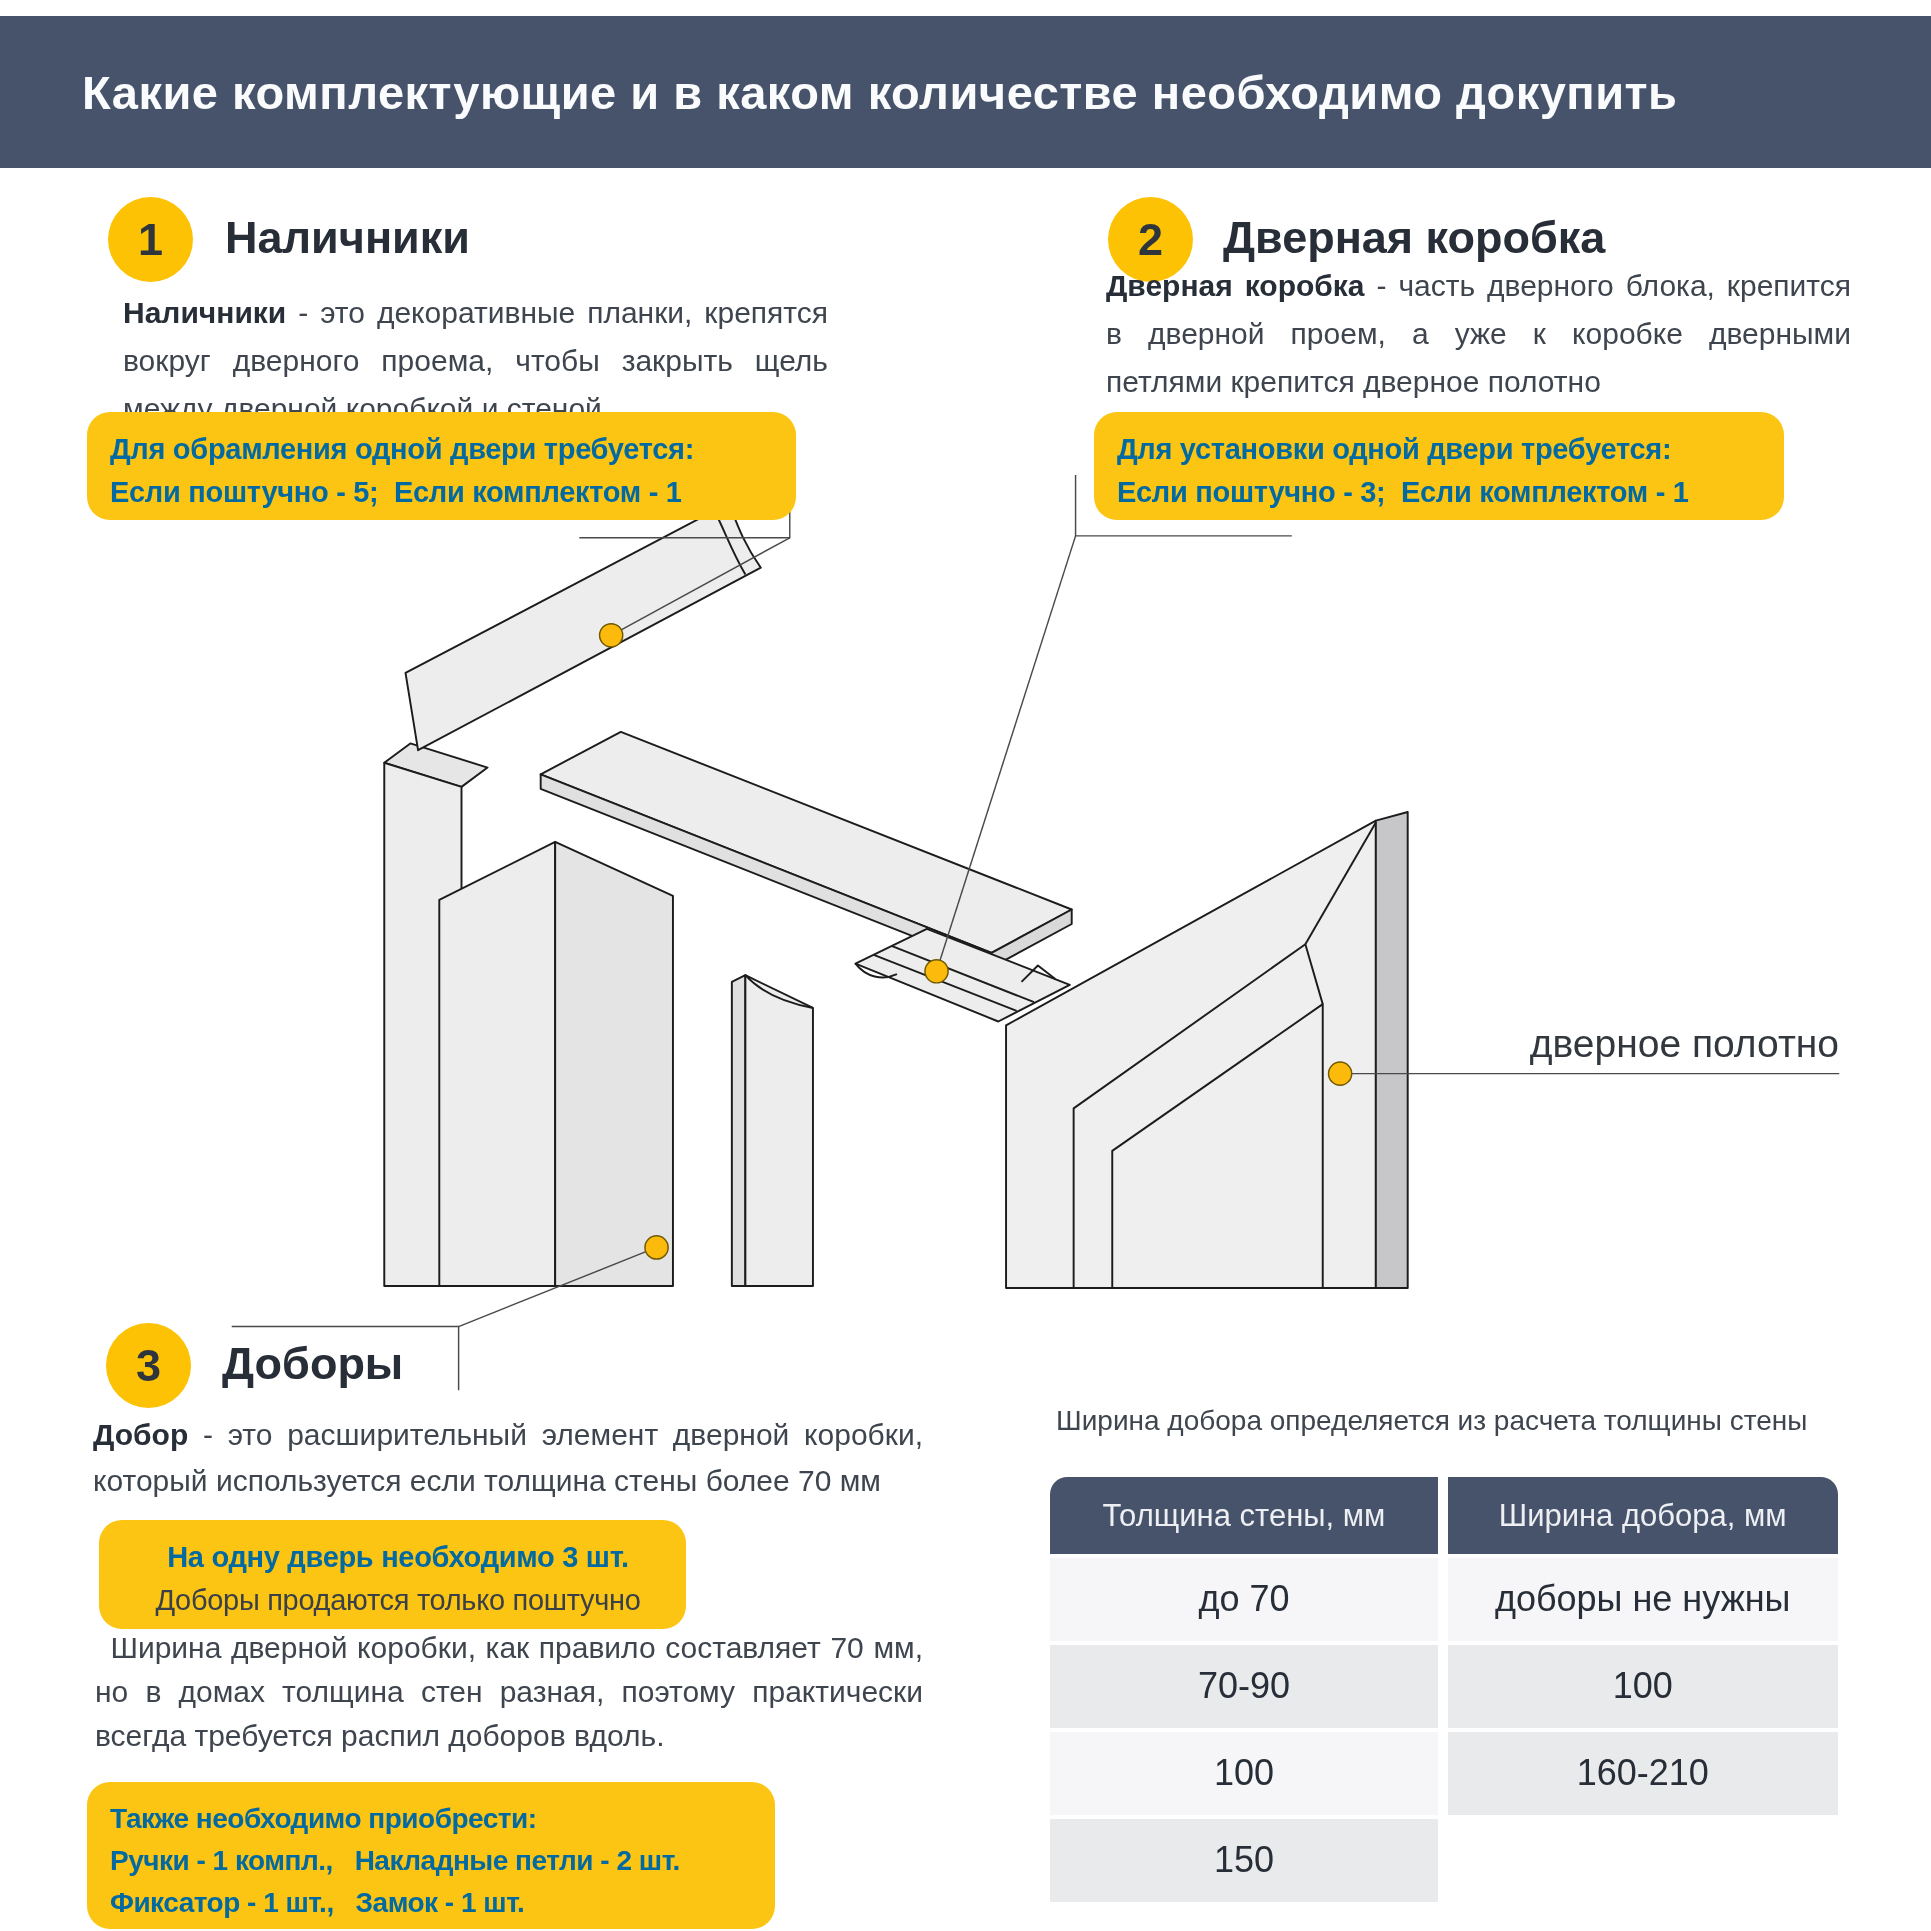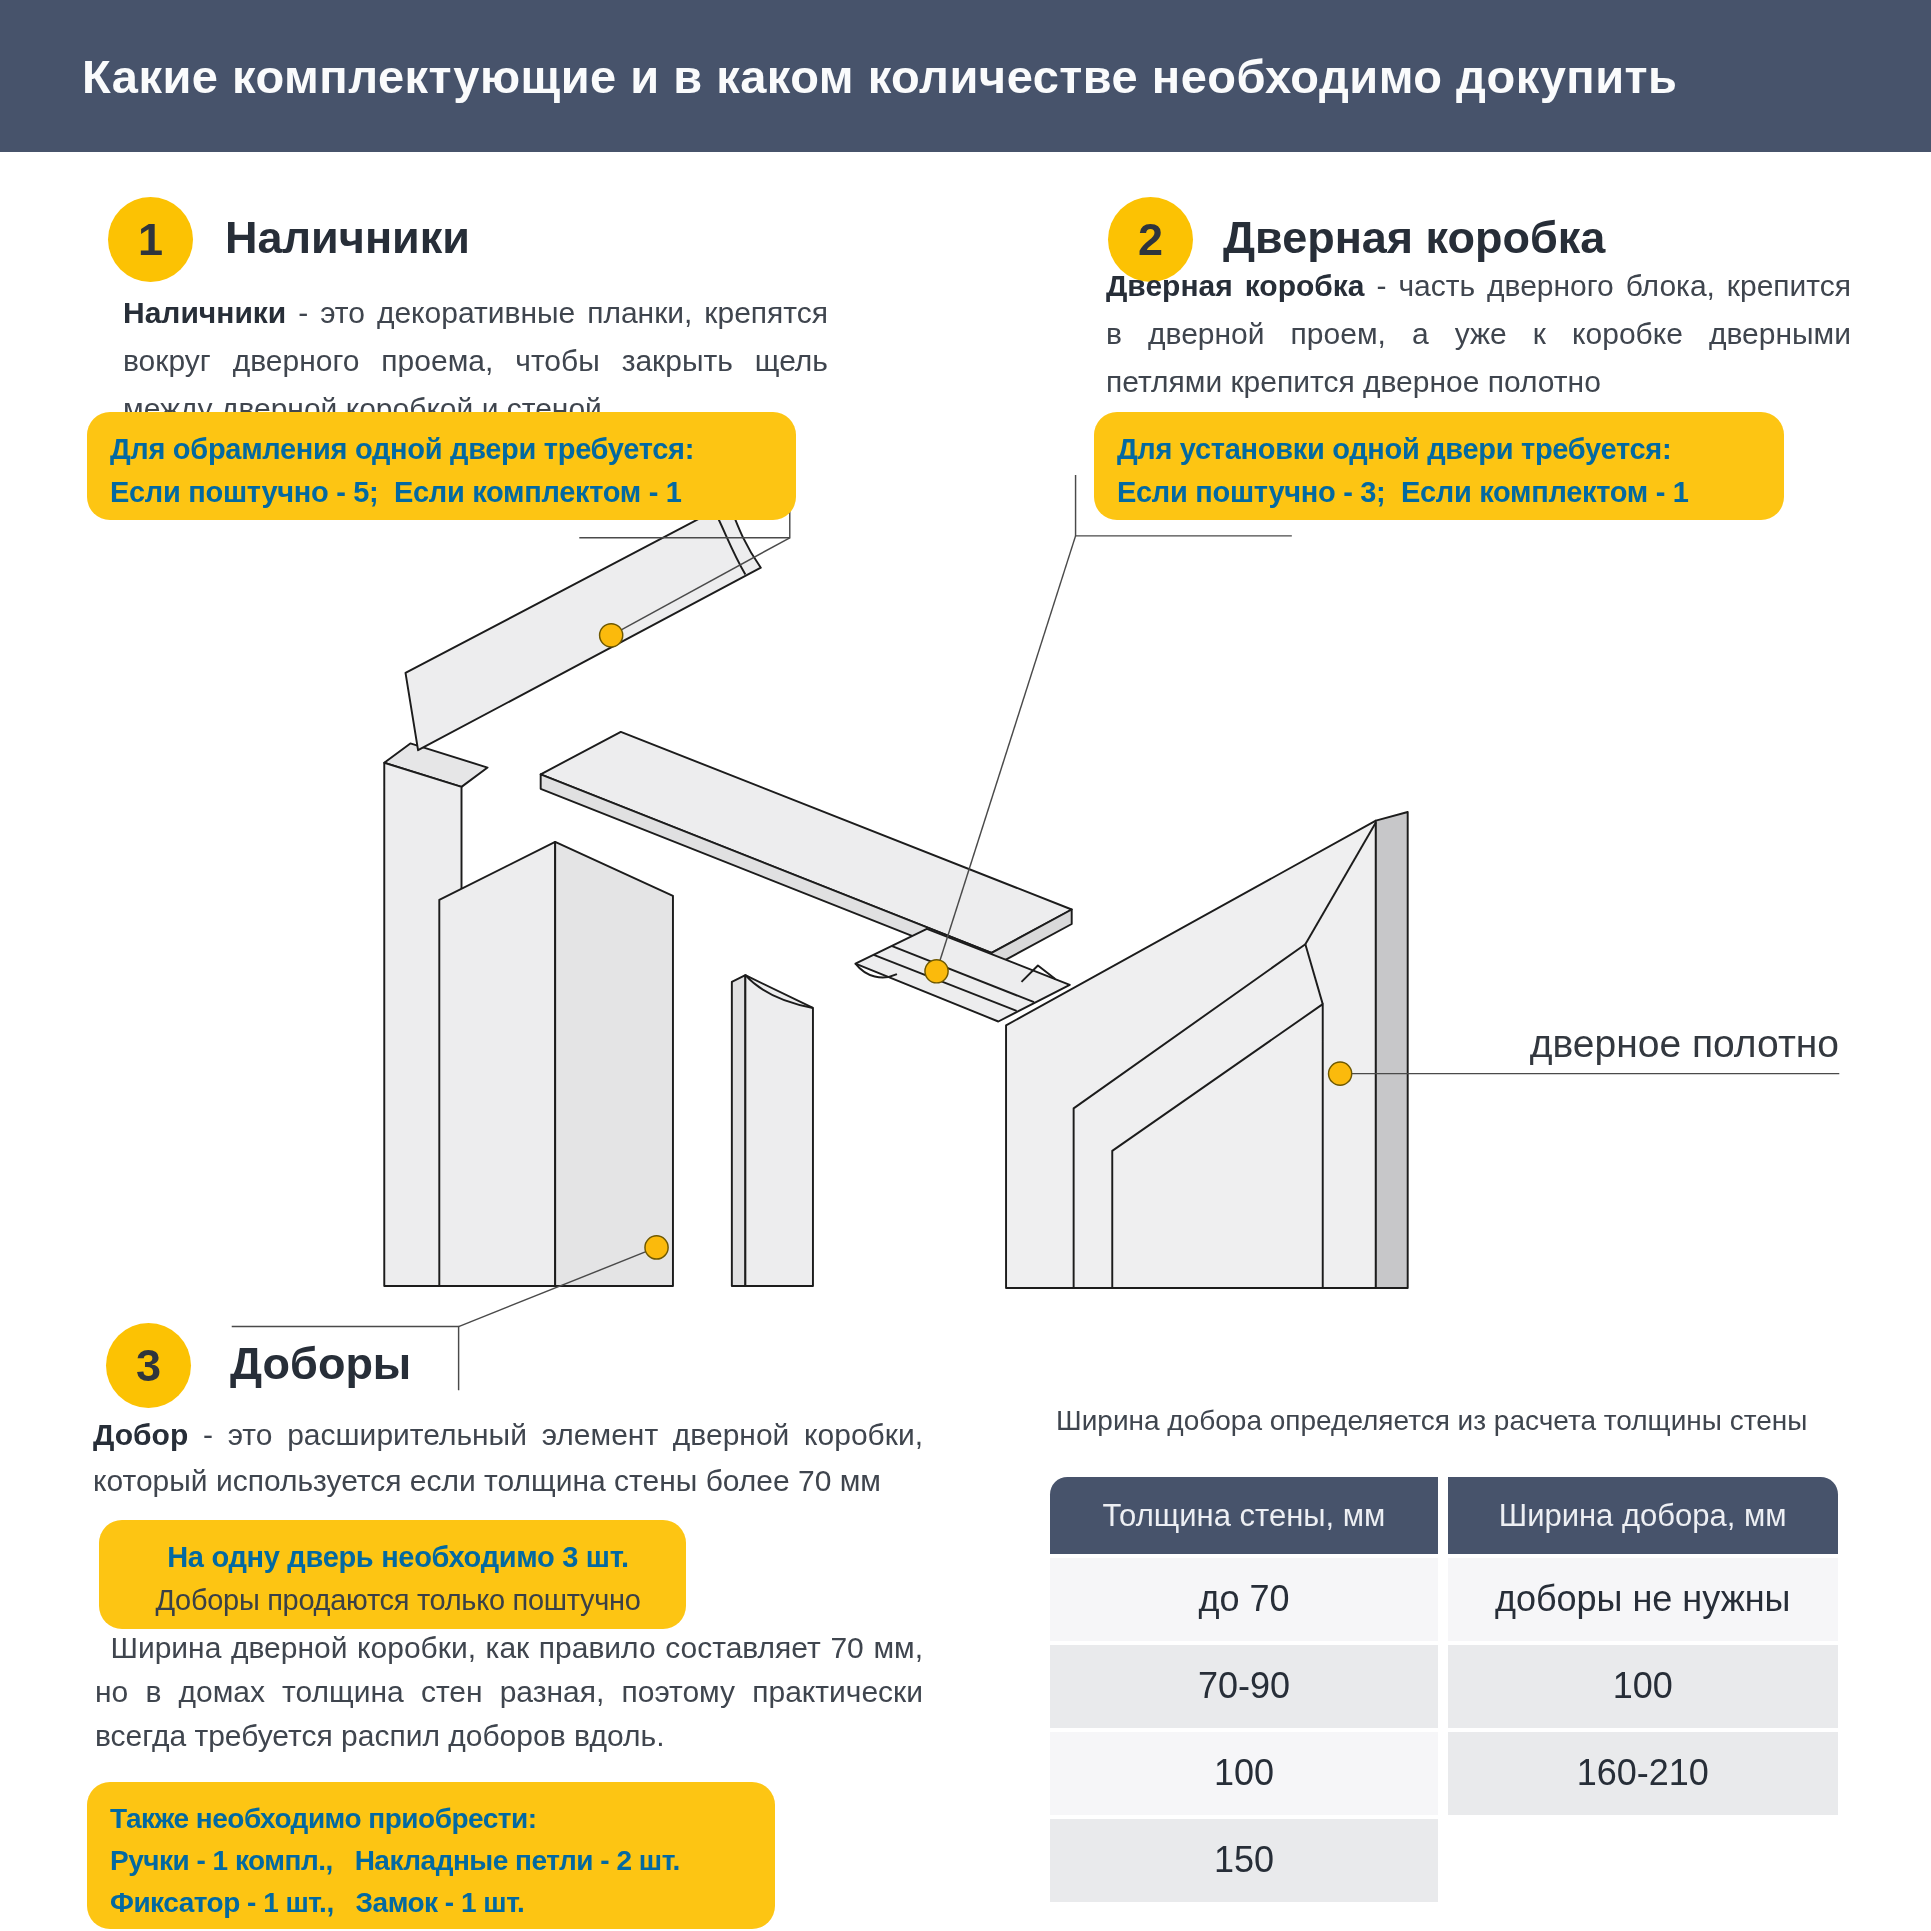--- a/index.html
+++ b/index.html
@@ -2,21 +2,21 @@
 <html lang="ru"><head>
 <meta charset="utf-8">
 <style>
   html,body{margin:0;padding:0;background:#fff;}
   .canvas{
     position:relative;width:1931px;height:1931px;background:#ffffff;overflow:hidden;
     font-family:"Liberation Sans",sans-serif;color:#3F454E;
   }
   .abs{position:absolute;}
   
-  .topbar{left:0;top:0;width:1931px;height:152px;background:#47536B;display:flex;align-items:center;}
+  .topbar{left:0;top:16px;width:1931px;height:152px;background:#47536B;display:flex;align-items:center;}
   .topbar h1{margin:0 0 0 82px;font-size:47px;font-weight:700;color:#FAFBFC;letter-spacing:0.5px;white-space:nowrap;}
   
   .numcircle{width:85px;height:85px;border-radius:50%;background:#FCC203;display:flex;align-items:center;justify-content:center;
     font-size:45px;font-weight:700;color:#2F353D;}
   .sectitle{font-size:45px;font-weight:700;color:#272E38;white-space:nowrap;}
   
   .para{font-size:30px;line-height:48px;color:#3F454E;text-align:justify;}
   .para b{color:#272E38;}
   
   .note{background:#FDC513;border-radius:23px;padding:16.4px 11.6px 0 23px;}
@@ -115,21 +115,21 @@
   <div class="abs note" style="left:1094px;top:412px;width:655px;height:92px;">
     <div class="ln">Для установки одной двери требуется:</div>
     <div class="ln">Если поштучно - 3;  Если комплектом - 1</div>
   </div>
 
   <div class="abs leaf-label" style="left:1390px;top:1022px;width:449px;">дверное полотно</div>
 
   <div class="abs numcircle" style="left:106px;top:1323px;">
     <span>3</span>
   </div>
-  <div class="abs sectitle" style="left:230px;top:1338px;">Доборы</div>
+  <div class="abs sectitle" style="left:222px;top:1338px;">Доборы</div>
   <p class="abs para" style="left:93px;top:1412px;width:830px;margin:0;line-height:46px;"><b>Добор</b><span> - это расширительный элемент дверной коробки, который используется если толщина стены более 70 мм</span></p>
   <div class="abs note" style="left:99px;top:1520px;width:552px;height:93px;text-align:center;">
     <div class="ln">На одну дверь необходимо 3 шт.</div>
     <div class="ln reg">Доборы продаются только поштучно</div>
   </div>
   <p class="abs para" style="left:95px;top:1626px;width:828px;margin:0;line-height:44px;text-indent:15.4px;">Ширина дверной коробки, как правило составляет 70 мм, но в домах толщина стен разная, поэтому практически всегда требуется распил доборов вдоль.</p>
   <div class="abs note note4" style="left:87px;top:1782px;width:653px;height:131px;">
     <div class="ln">Также необходимо приобрести:</div>
     <div class="ln">Ручки - 1 компл.,   Накладные петли - 2 шт.</div>
     <div class="ln">Фиксатор - 1 шт.,   Замок - 1 шт.</div>

